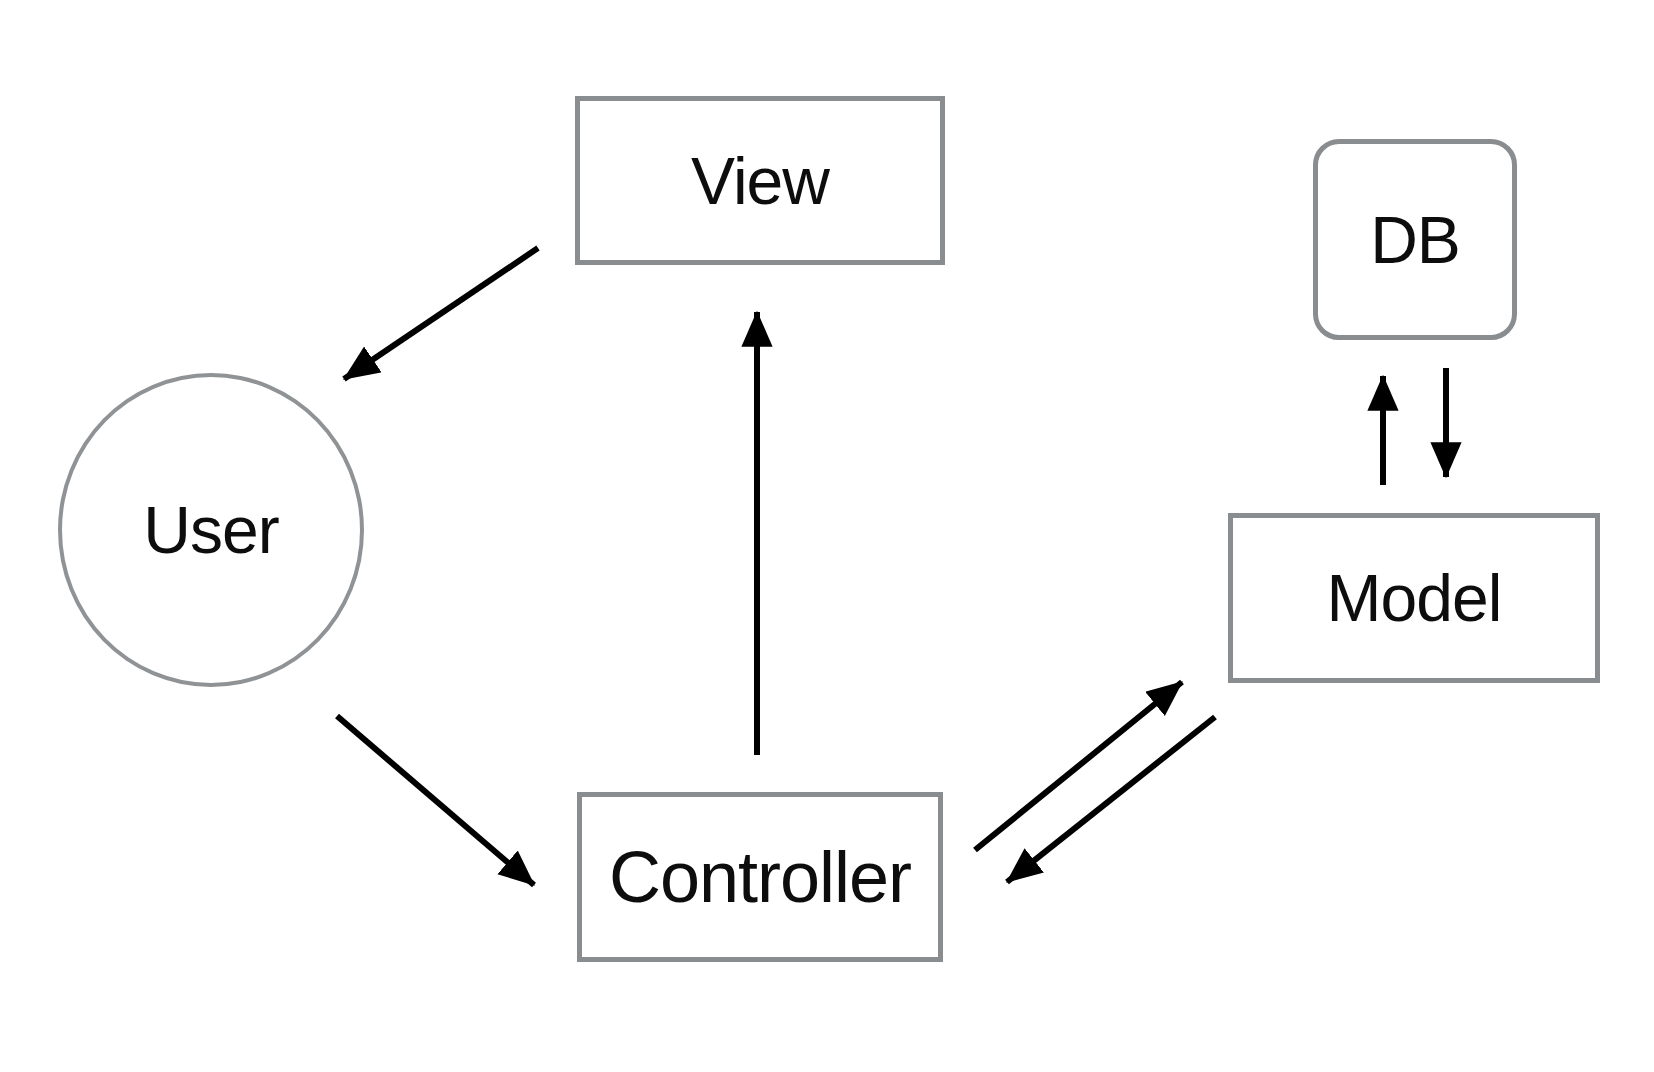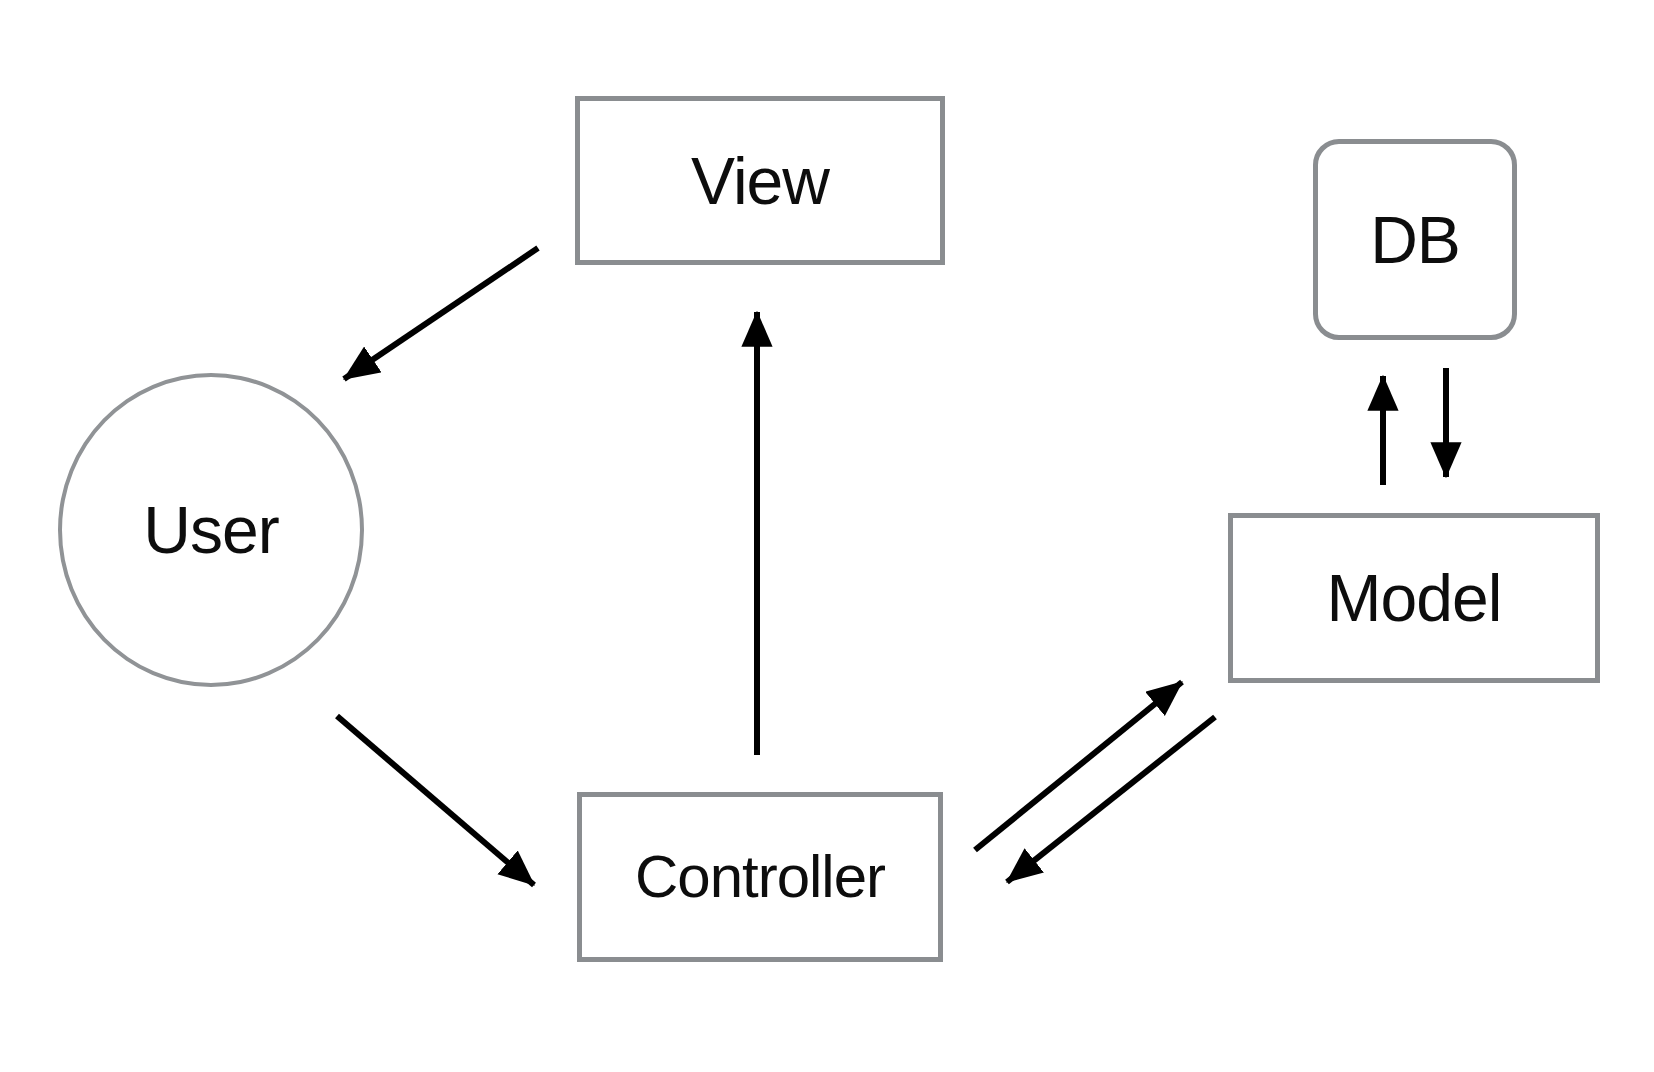--- a/index.html
+++ b/index.html
@@ -64,21 +64,21 @@
     left: 1228px;
     top: 513px;
     width: 372px;
     height: 170px;
   }
   .node-controller {
     left: 577px;
     top: 792px;
     width: 366px;
     height: 170px;
-    font-size: 60px;
+    font-size: 72px;
   }
   .node-label {
     display: inline-block;
   }
 </style>
 </head>
 <body>
 
 <div class="canvas">
 

